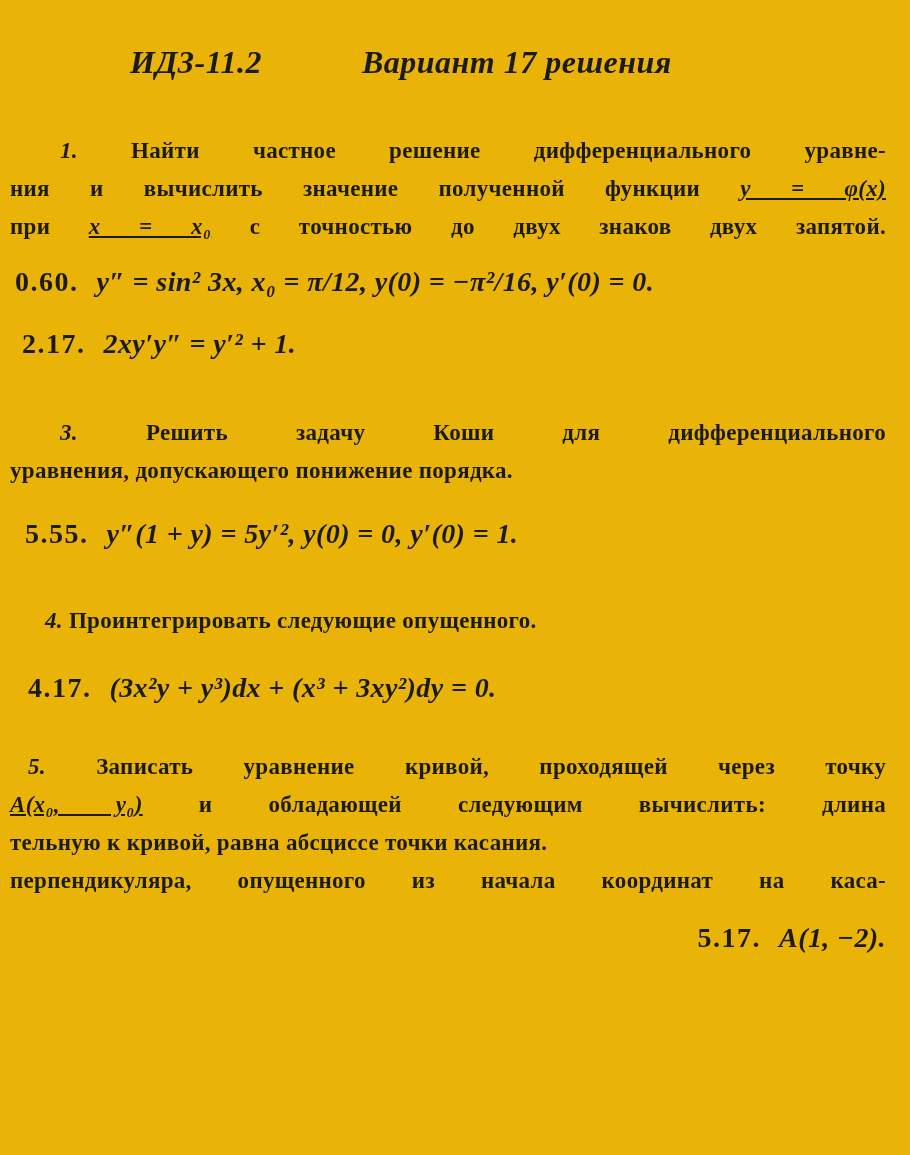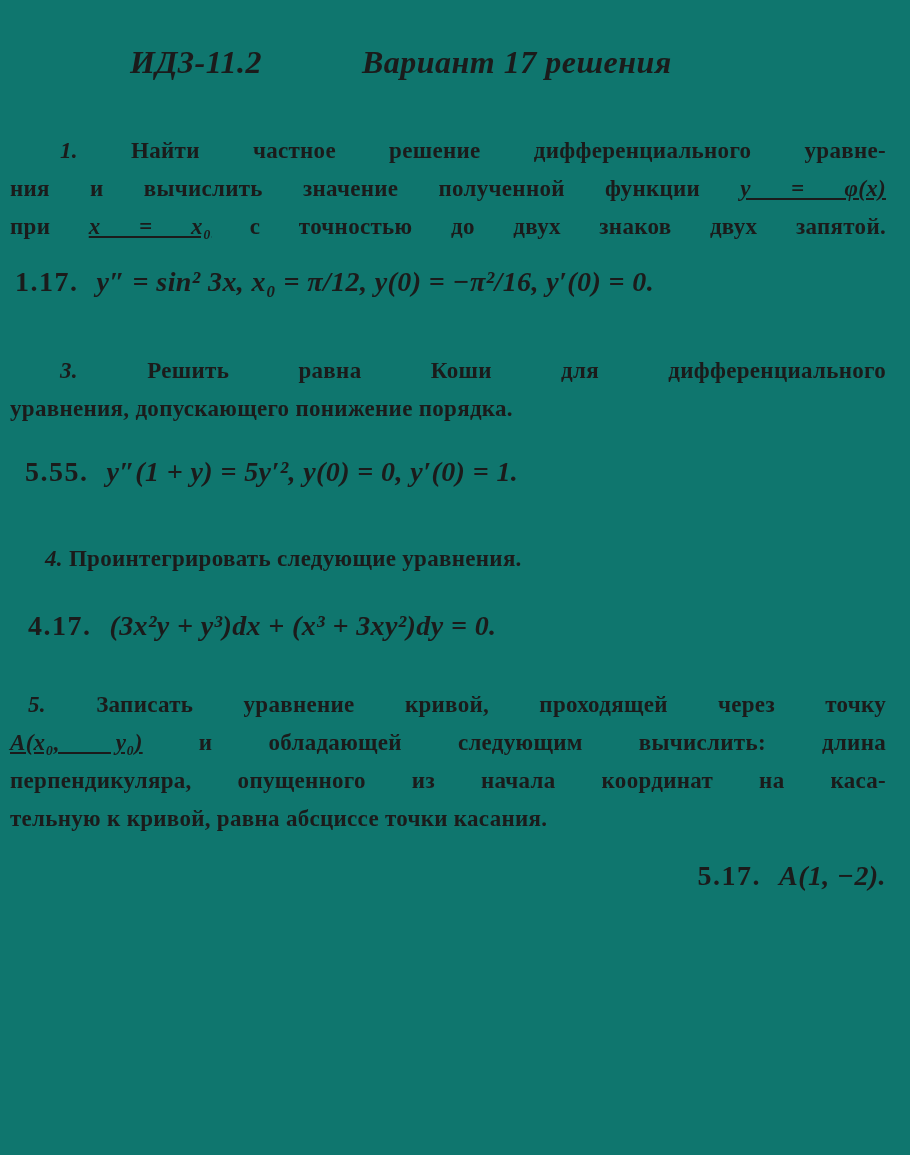--- a/index.html
+++ b/index.html
@@ -1,21 +1,21 @@
 <!DOCTYPE html>
 <html><head>
 <meta charset="utf-8">
 <style>
   html, body { margin: 0; padding: 0; background: #ffffff; }
   .page {
     position: relative;
     width: 910px;
     height: 1155px;
     box-sizing: border-box;
-    background: #0f766e;
+    background: #eab308;
     color: #1b1b1b;
     font-family: "Liberation Serif", "DejaVu Serif", serif;
     padding: 44px 24px 0 10px;
     overflow: hidden;
   }
   .title-row {
     display: flex;
     margin-left: 120px;
     gap: 100px;
     font-size: 32px;
@@ -77,46 +77,49 @@
     <span>Вариант 17 решения</span>
   </div>
 
   <div class="para p1">
     <div class="line full ind-lg"><span class="num">1.</span><span> Найти частное решение дифференциального уравне-</span></div>
     <div class="line full"><span>ния и вычислить значение полученной функции </span><span class="m">y = φ(x)</span></div>
     <div class="line full"><span>при </span><span class="m">x = x₀</span><span> с точностью до двух знаков двух запятой.</span></div>
   </div>
 
   <div class="eq eq-1">
-    <span class="eq-label">1.17.</span><span class="eq-math">y″ = sin² 3x, x₀ = π/12, y(0) = −π²/16, y′(0) = 0.</span>
+    <span class="eq-label">0.60.</span><span class="eq-math">y″ = sin² 3x, x₀ = π/12, y(0) = −π²/16, y′(0) = 0.</span>
   </div>
 
 
+  <div class="eq eq-2">
+    <span class="eq-label">2.17.</span><span class="eq-math">2xy′y″ = y′² + 1.</span>
+  </div>
 
   <div class="para p3">
-    <div class="line full ind-lg"><span class="num">3.</span><span> Решить равна Коши для дифференциального</span></div>
+    <div class="line full ind-lg"><span class="num">3.</span><span> Решить задачу Коши для дифференциального</span></div>
     <div class="line"><span>уравнения, допускающего понижение порядка.</span></div>
   </div>
 
   <div class="eq eq-3">
     <span class="eq-label">5.55.</span><span class="eq-math">y″(1 + y) = 5y′², y(0) = 0, y′(0) = 1.</span>
   </div>
 
   <div class="para p4">
-    <div class="line ind-md"><span class="num">4.</span><span> Проинтегрировать следующие уравнения.</span></div>
+    <div class="line ind-md"><span class="num">4.</span><span> Проинтегрировать следующие опущенного.</span></div>
   </div>
 
   <div class="eq eq-4">
     <span class="eq-label">4.17.</span><span class="eq-math">(3x²y + y³)dx + (x³ + 3xy²)dy = 0.</span>
   </div>
 
   <div class="para p5">
     <div class="line full ind-sm"><span class="num">5.</span><span> Записать уравнение кривой, проходящей через точку</span></div>
     <div class="line full"><span class="m">A(x₀, y₀)</span><span> и обладающей следующим вычислить: длина</span></div>
+    <div class="line"><span>тельную к кривой, равна абсциссе точки касания.</span></div>
     <div class="line full"><span>перпендикуляра, опущенного из начала координат на каса-</span></div>
-    <div class="line"><span>тельную к кривой, равна абсциссе точки касания.</span></div>
   </div>
 
   <div class="eq eq-5">
     <span class="eq-label">5.17.</span><span class="eq-math">A(1, −2).</span>
   </div>
 
 </div>
 
 </body></html>

